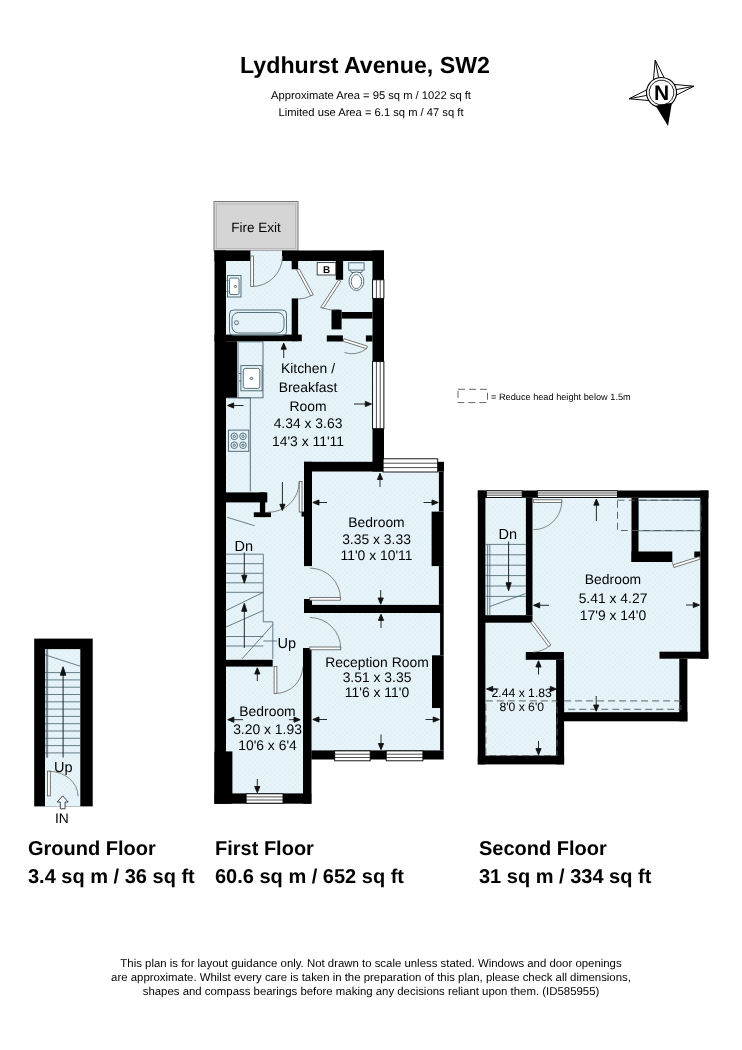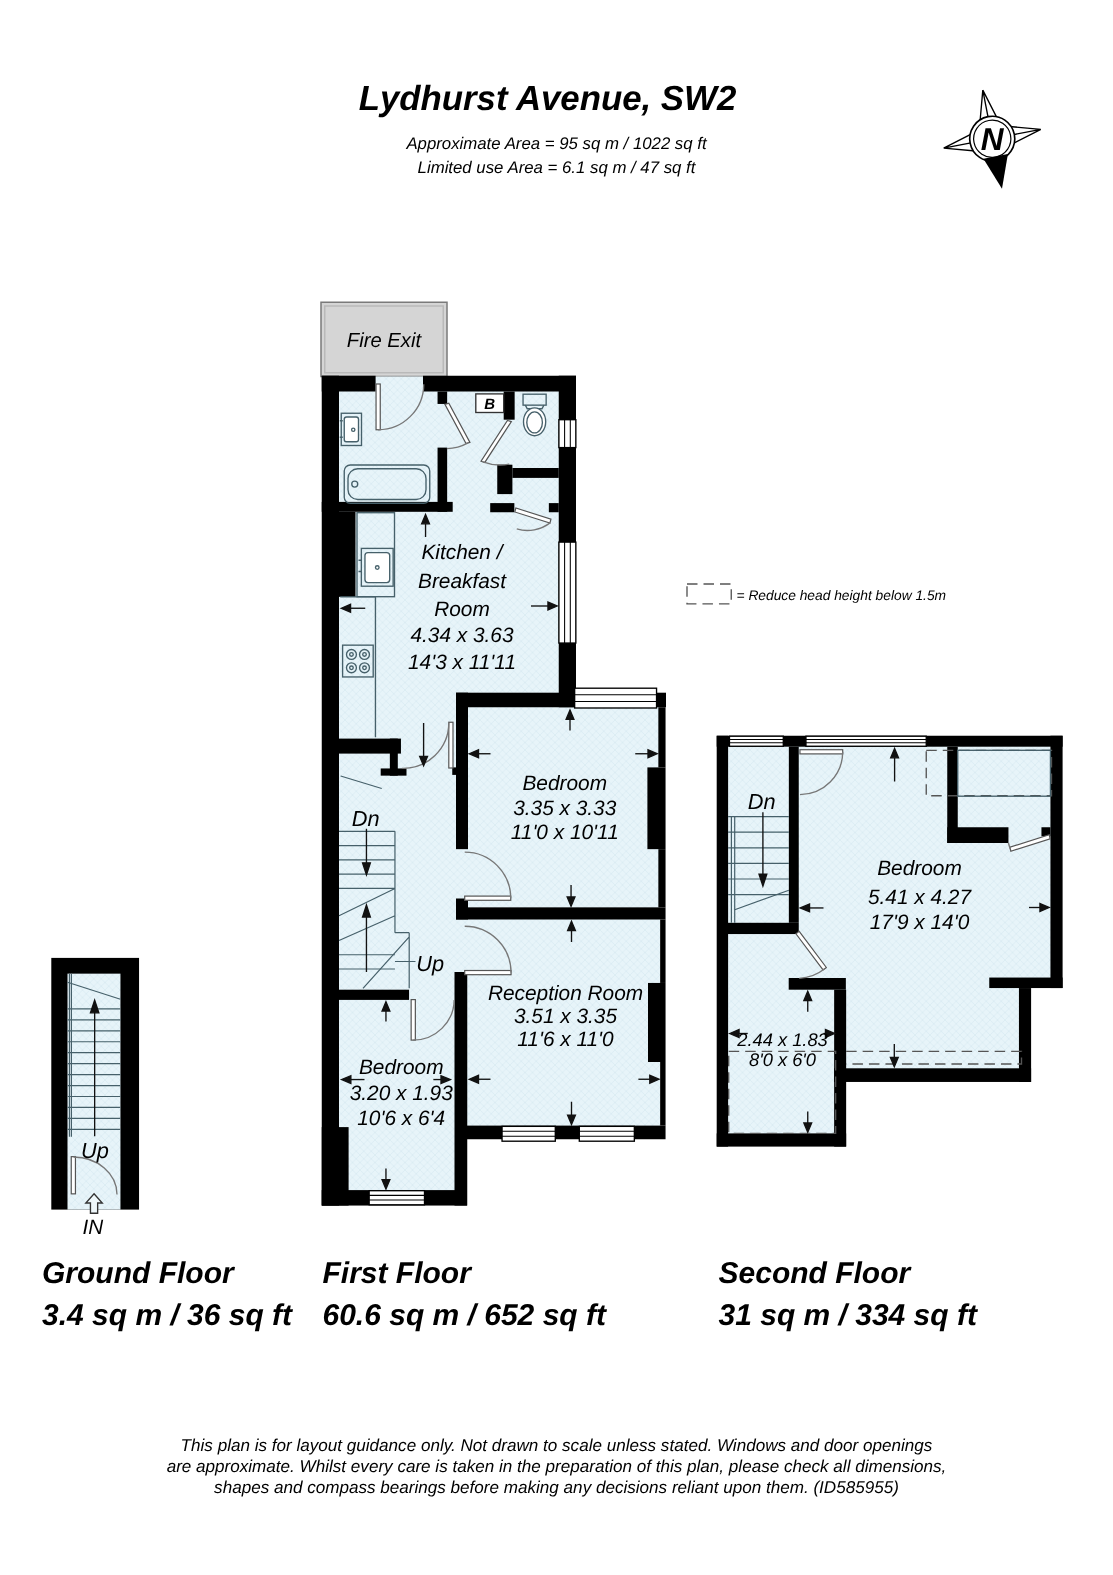--- a/index.html
+++ b/index.html
@@ -1,16 +1,16 @@
 <!DOCTYPE html>
 <html><head>
 <meta charset="utf-8">
 <style>
 html,body{margin:0;padding:0;background:#fff;}
-#page{position:relative;width:742px;height:1050px;background:#fff;overflow:hidden;font-style:italic;}
+#page{position:relative;width:742px;height:1050px;background:#fff;overflow:hidden;}
 text{font-family:"Liberation Sans",sans-serif;fill:#000;text-rendering:geometricPrecision;}
 </style>
 </head>
 <body>
 <div id="page">
 <svg width="742" height="1050" viewBox="0 0 742 1050" xmlns="http://www.w3.org/2000/svg">
 <defs>
 <pattern id="fl" width="5" height="5" patternUnits="userSpaceOnUse">
 <rect width="5" height="5" fill="#e7f4f9"></rect>
 <path d="M0 0 L5 5 M5 0 L0 5" stroke="#d9ebf2" stroke-width="0.55"></path>

